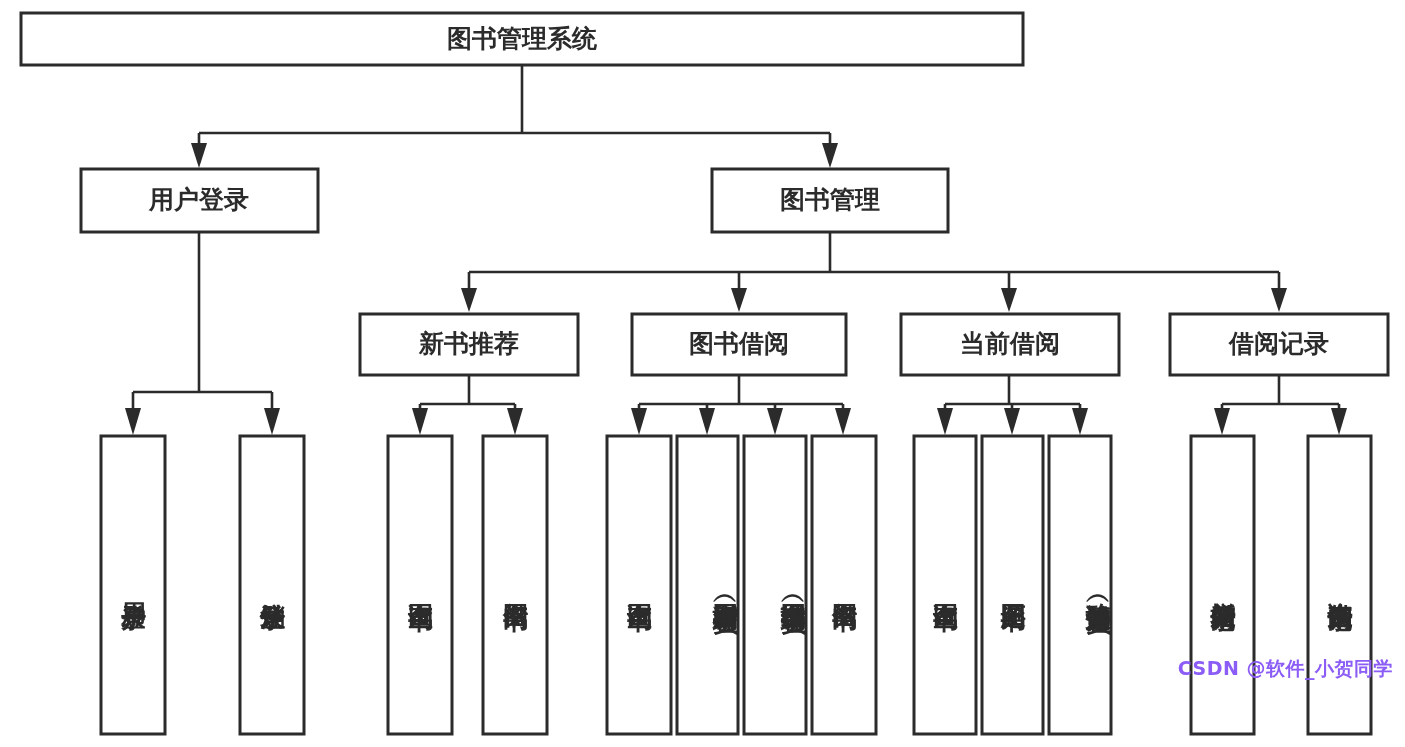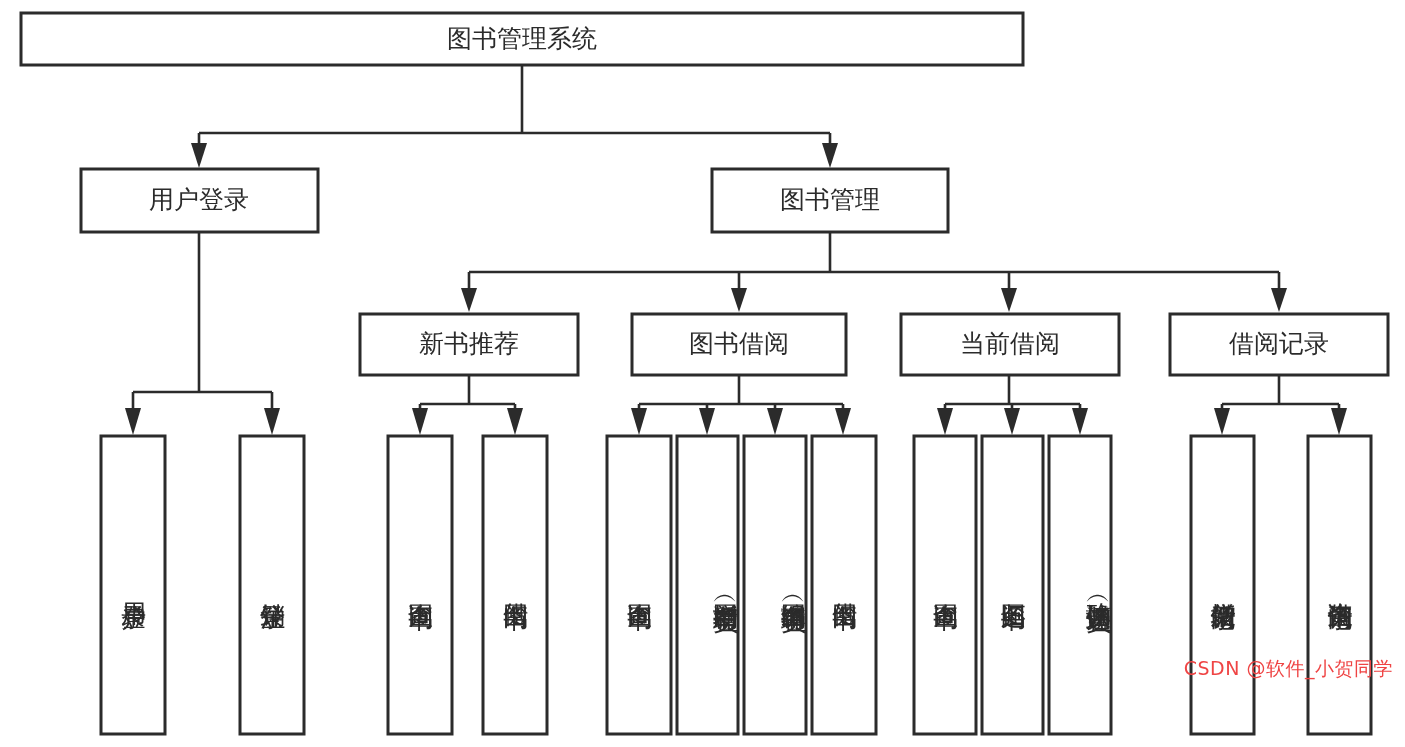--- a/index.html
+++ b/index.html
@@ -12,20 +12,21 @@
     height: 747px;
     font-family: "DejaVu Sans", "Liberation Sans", sans-serif;
     overflow: hidden;
     position: relative;
   }
   #diagram-root {
     position: absolute;
     left: 0; top: 0;
     width: 1405px;
     height: 686px;
+    font-weight: bold;
   }
   svg#flow {
     display: block;
     width: 1405px;
     height: 747px;
   }
   .node-rect {
     fill: #ffffff;
     stroke: #2b2b2b;
     stroke-width: 3;
@@ -70,21 +71,21 @@
   }
   .vlabel.center {
     align-items: center;
   }
   .watermark {
     position: absolute;
     right: 12px;
     bottom: 4px;
     font-family: "DejaVu Sans", "Liberation Sans", sans-serif;
     font-size: 19px;
-    color: #ef4444;
+    color: #8b5cf6;
     letter-spacing: 0.5px;
     white-space: nowrap;
   }
 </style>
 </head>
 <body>
 
 <div id="diagram-root">
 
   <svg id="flow" viewBox="0 0 1405 747" xmlns="http://www.w3.org/2000/svg">

